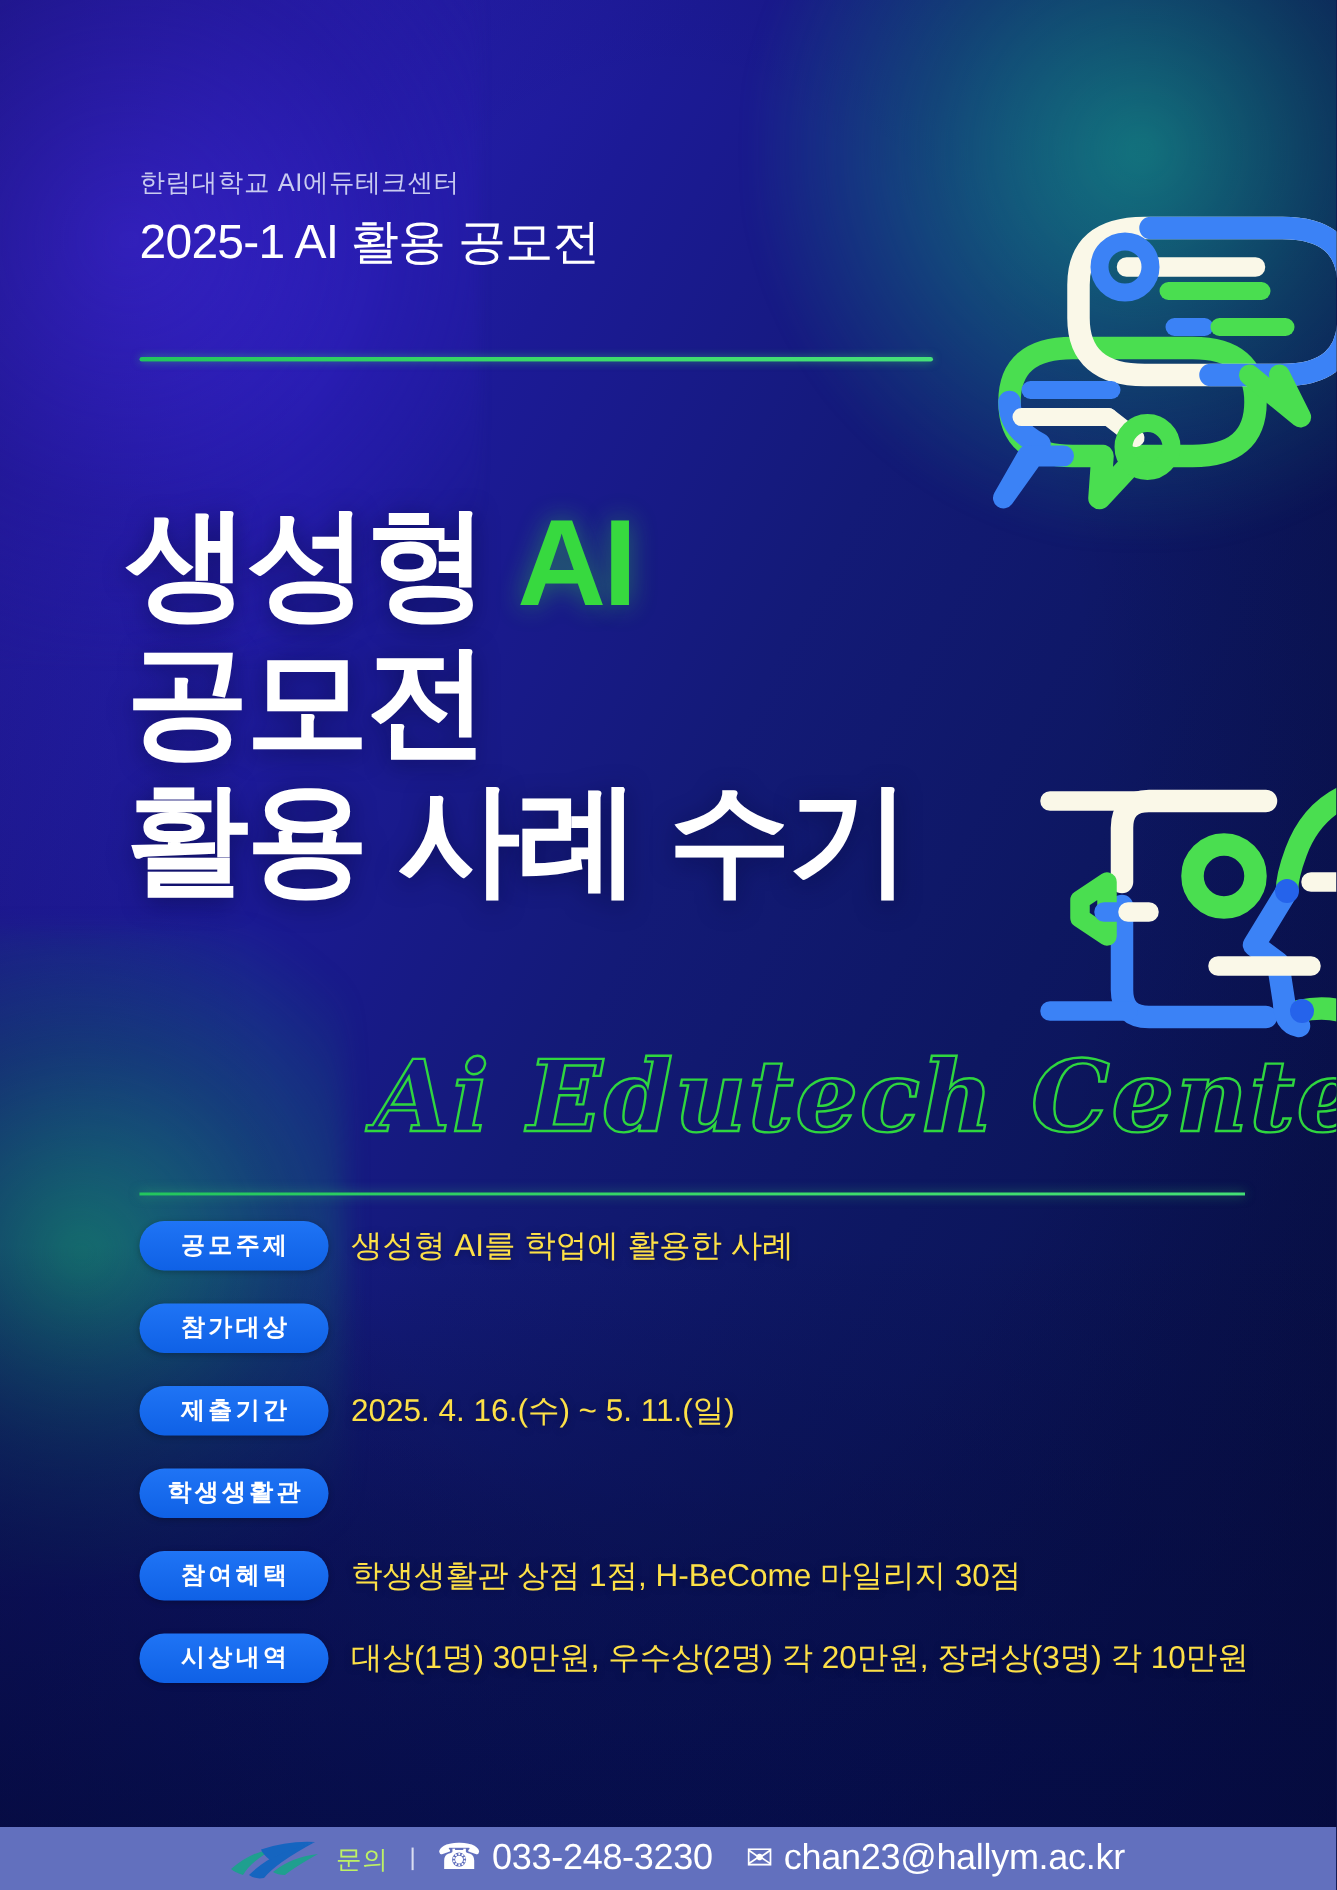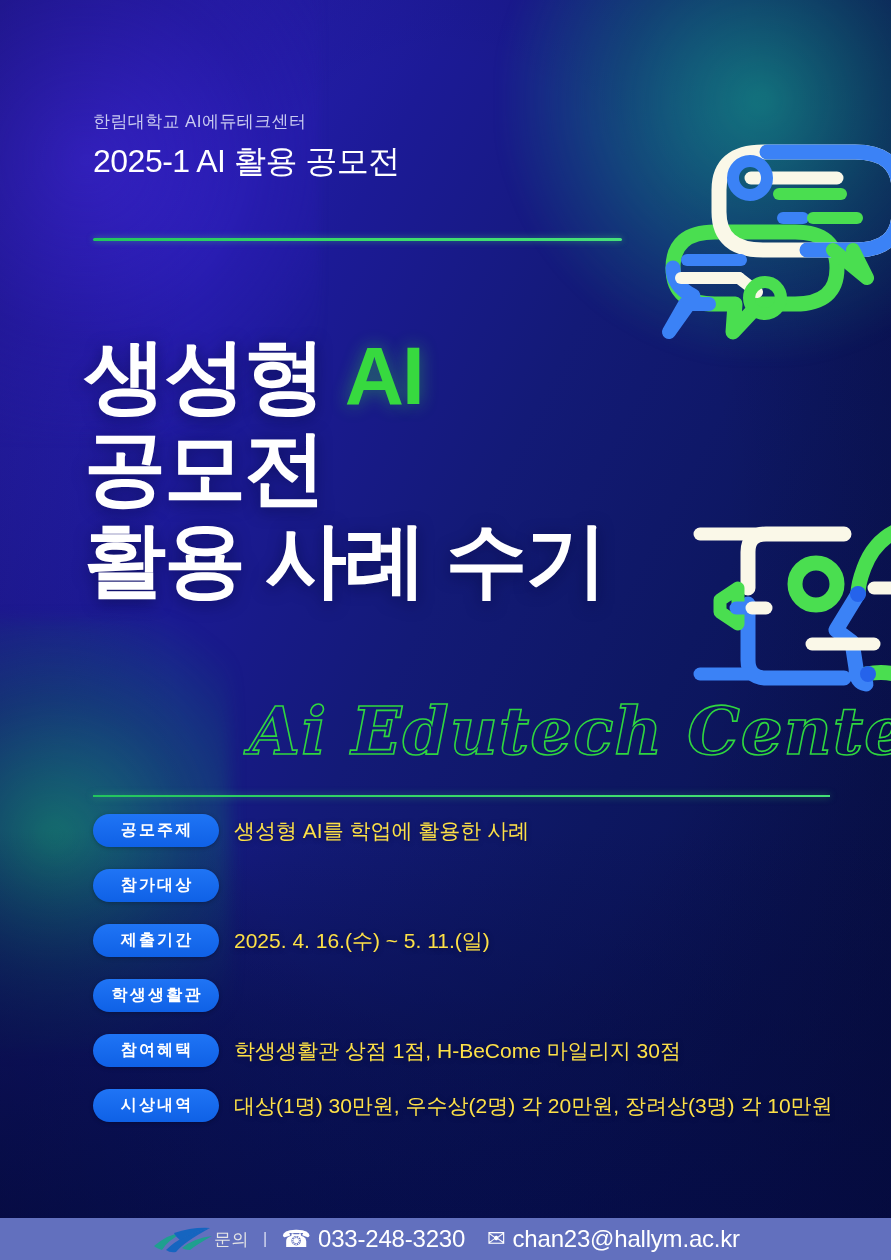--- a/index.html
+++ b/index.html
@@ -110,21 +110,21 @@
   .val .l2{display:block;}
 
   
   .footer{
     position:absolute;left:0;right:0;bottom:0;height:42px;
     background:#6270be;
     display:flex;align-items:center;
   }
   .f-inner{display:flex;align-items:center;margin-left:152px;}
   .wave{width:62px;height:30px;flex:0 0 auto;}
-  .f-label{color:#e5e5e5;font-size:17px;letter-spacing:.5px;}
+  .f-label{color:#bef264;font-size:17px;margin-left:10px;letter-spacing:.5px;}
   .f-sep{color:#e7e9f7;font-size:16px;margin:0 14px;opacity:.9;}
   .f-ico{font-size:24px;color:#ffffff;line-height:1;margin-right:7px;}
   .f-ico.mail{font-size:22px;margin-left:22px;}
   .f-txt{color:#ffffff;font-size:24px;letter-spacing:-.2px;}
 
   
   .bubbles{position:absolute;right:-6px;top:126px;width:250px;height:230px;}
   .face{position:absolute;right:-30px;top:508px;width:215px;height:210px;}
   .bubbles svg,.face svg{width:100%;height:100%;overflow:visible;}
 </style>

